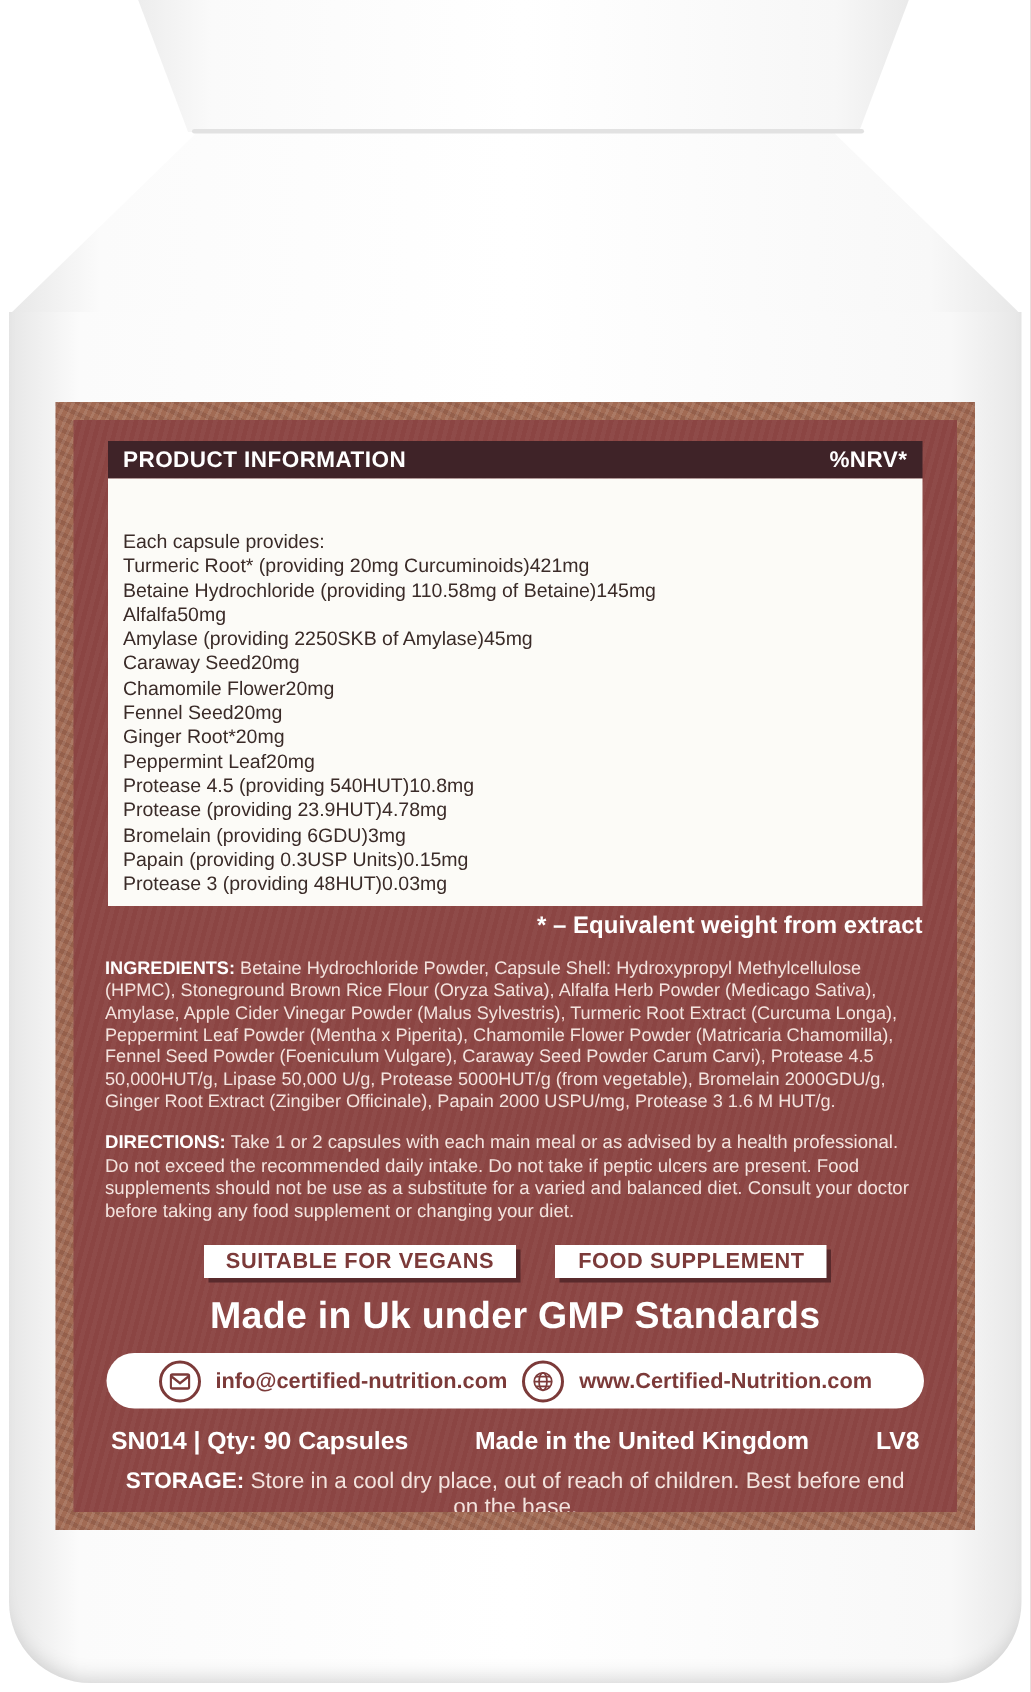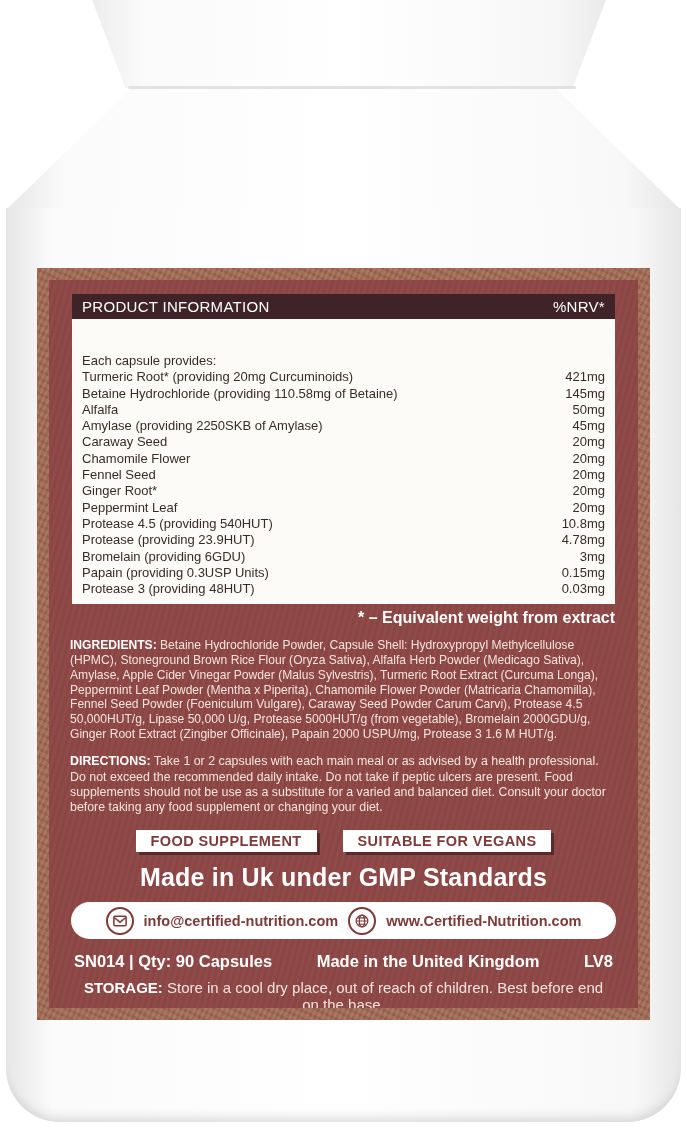--- a/index.html
+++ b/index.html
@@ -26,24 +26,24 @@
          repeating-linear-gradient(115deg,rgba(255,255,255,.10) 0 2px,rgba(255,255,255,0) 2px 5px),
          repeating-linear-gradient(25deg,rgba(93,48,38,.20) 0 3px,rgba(93,48,38,0) 3px 7px);}
   .panel{width:100%;height:100%;box-sizing:border-box;
        background-color:#8b4543;
        background-image:repeating-linear-gradient(105deg,rgba(255,255,255,.03) 0 3px,rgba(255,255,255,0) 3px 6px);
        overflow:hidden;}
 
   
   .table{margin:14px 23px 0;}
   .t-head{display:flex;justify-content:space-between;align-items:flex-start;background:#3f2328;color:#ffffff;
-       font-weight:normal;font-size:15px;letter-spacing:.3px;padding:4px 10px;}
+       font-weight:bold;font-size:15px;letter-spacing:.3px;padding:4px 10px;}
   .t-body{background:#fcfbf7;color:#3a2b28;font-size:13px;padding:4px 10px 7px;}
   .t-intro{line-height:16.3px;margin-top:30px;}
-  .t-row{display:flex;justify-content:space-between;line-height:16.3px;}
+  .t-row{display:flex;line-height:16.3px;}
   .t-name{white-space:nowrap;}
   .t-amt{white-space:nowrap;}
   .footnote{text-align:right;color:#ffffff;font-weight:bold;font-size:16px;margin:5px 23px 0;}
 
   
   .para{margin:11px 21px 0;color:#f3e3de;font-size:12.1px;line-height:14.7px;}
   .para .plabel{color:#ffffff;font-weight:bold;}
   .directions{margin-top:13px;font-size:12.4px;line-height:15.2px;}
 
   
@@ -143,22 +143,22 @@
             </div>
         </div>
       </div>
       <div class="footnote">* – Equivalent weight from extract</div>
 
       <p class="para"><span class="plabel">INGREDIENTS:</span><span> Betaine Hydrochloride Powder, Capsule Shell: Hydroxypropyl Methylcellulose (HPMC), Stoneground Brown Rice Flour (Oryza Sativa), Alfalfa Herb Powder (Medicago Sativa), Amylase, Apple Cider Vinegar Powder (Malus Sylvestris), Turmeric Root Extract (Curcuma Longa), Peppermint Leaf Powder (Mentha x Piperita), Chamomile Flower Powder (Matricaria Chamomilla), Fennel Seed Powder (Foeniculum Vulgare), Caraway Seed Powder Carum Carvi), Protease 4.5 50,000HUT/g, Lipase 50,000 U/g, Protease 5000HUT/g (from vegetable), Bromelain 2000GDU/g, Ginger Root Extract (Zingiber Officinale), Papain 2000 USPU/mg, Protease 3 1.6 M HUT/g.</span></p>
 
       <p class="para directions"><span class="plabel">DIRECTIONS:</span><span> Take 1 or 2 capsules with each main meal or as advised by a health professional. Do not exceed the recommended daily intake. Do not take if peptic ulcers are present. Food supplements should not be use as a substitute for a varied and balanced diet. Consult your doctor before taking any food supplement or changing your diet.</span></p>
 
       <div class="badges">
+        <div class="badge">SUITABLE FOR VEGANS</div>
         <div class="badge">FOOD SUPPLEMENT</div>
-        <div class="badge">SUITABLE FOR VEGANS</div>
       </div>
 
       <div class="gmp">Made in Uk under GMP Standards</div>
 
       <div class="pill">
         <span class="icircle">
           <svg width="14" height="12" viewBox="0 0 24 20" fill="none" stroke="#7c3a39" stroke-width="2.6">
             <rect x="1.5" y="2" width="21" height="16" rx="2"></rect>
             <path d="M2 4l10 8 10-8"></path>
           </svg>

